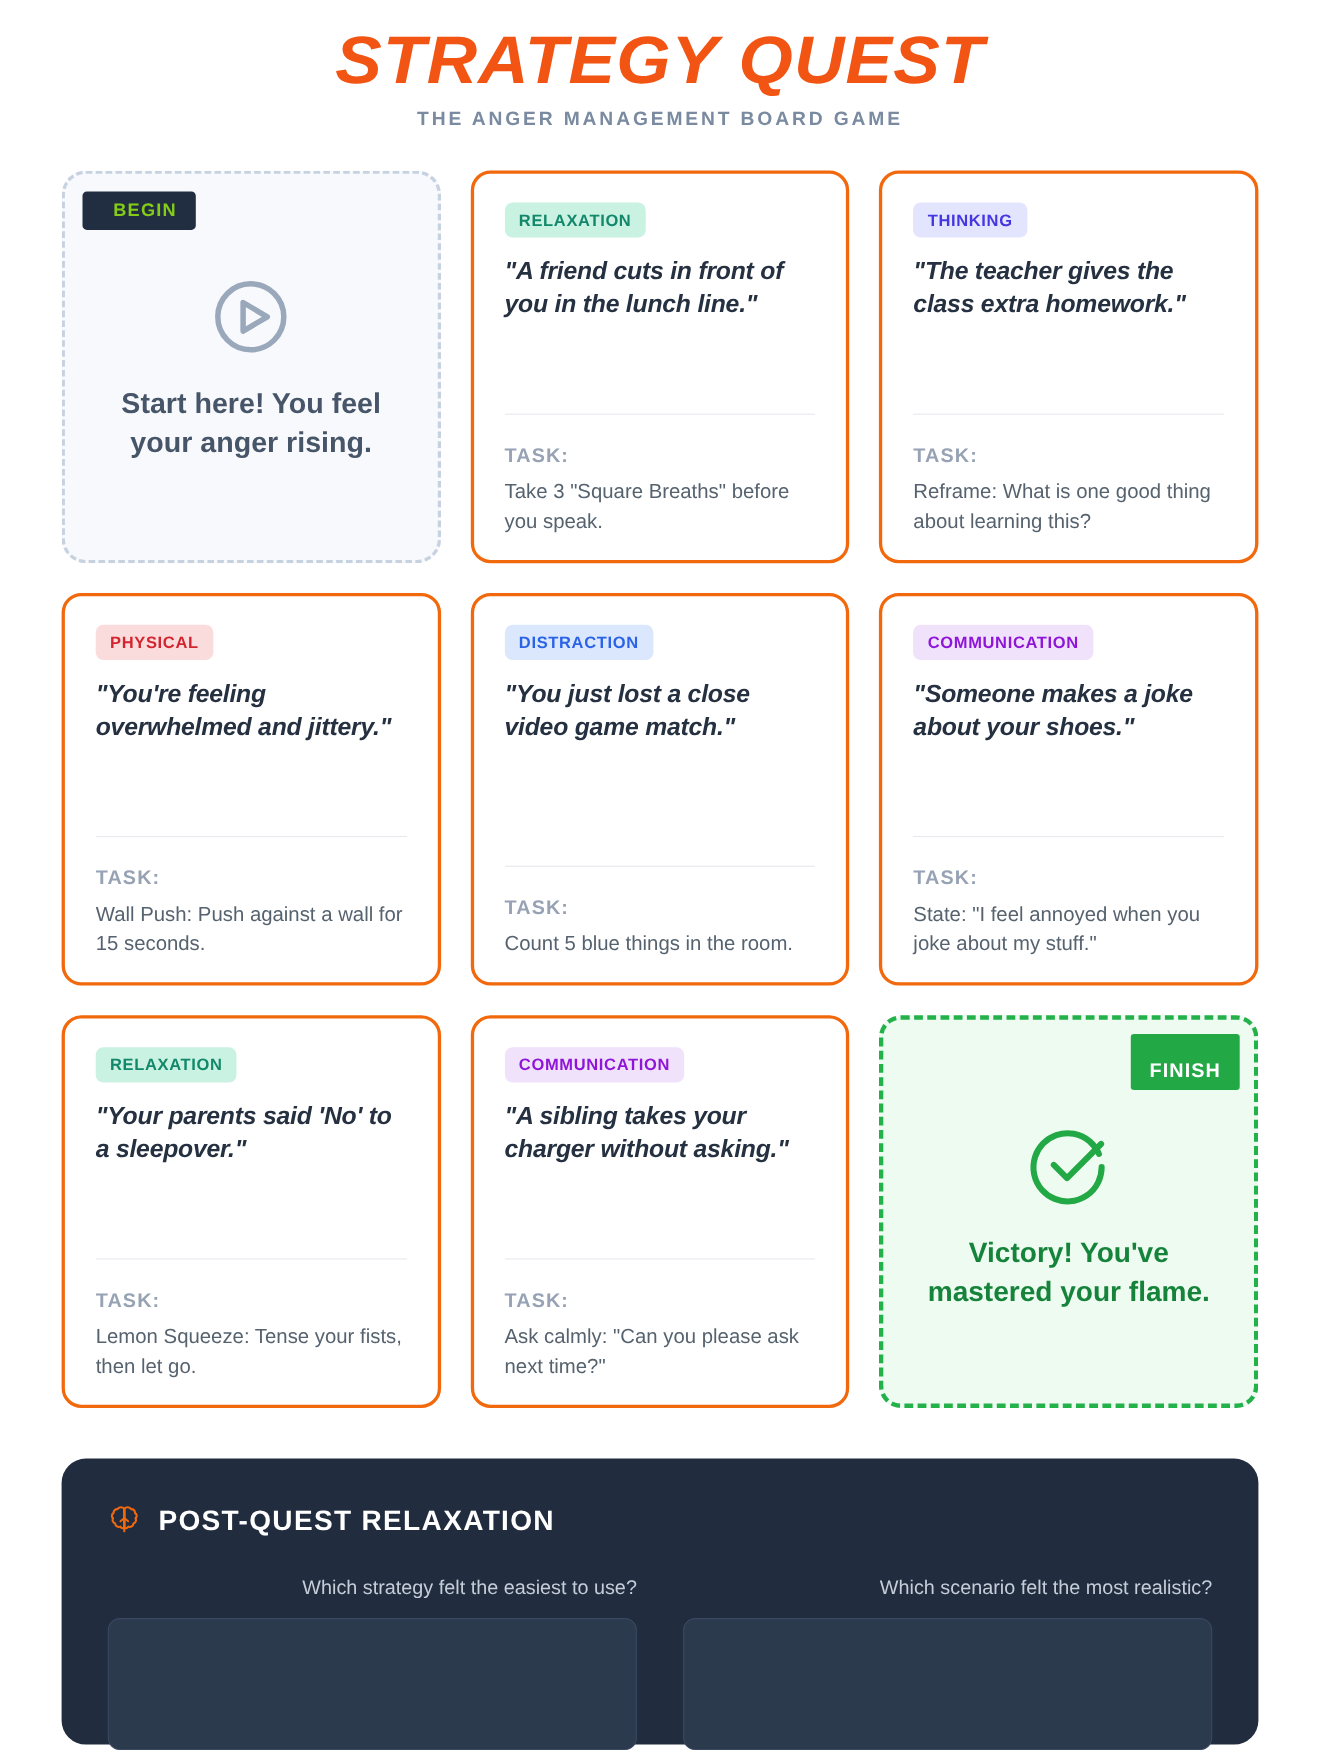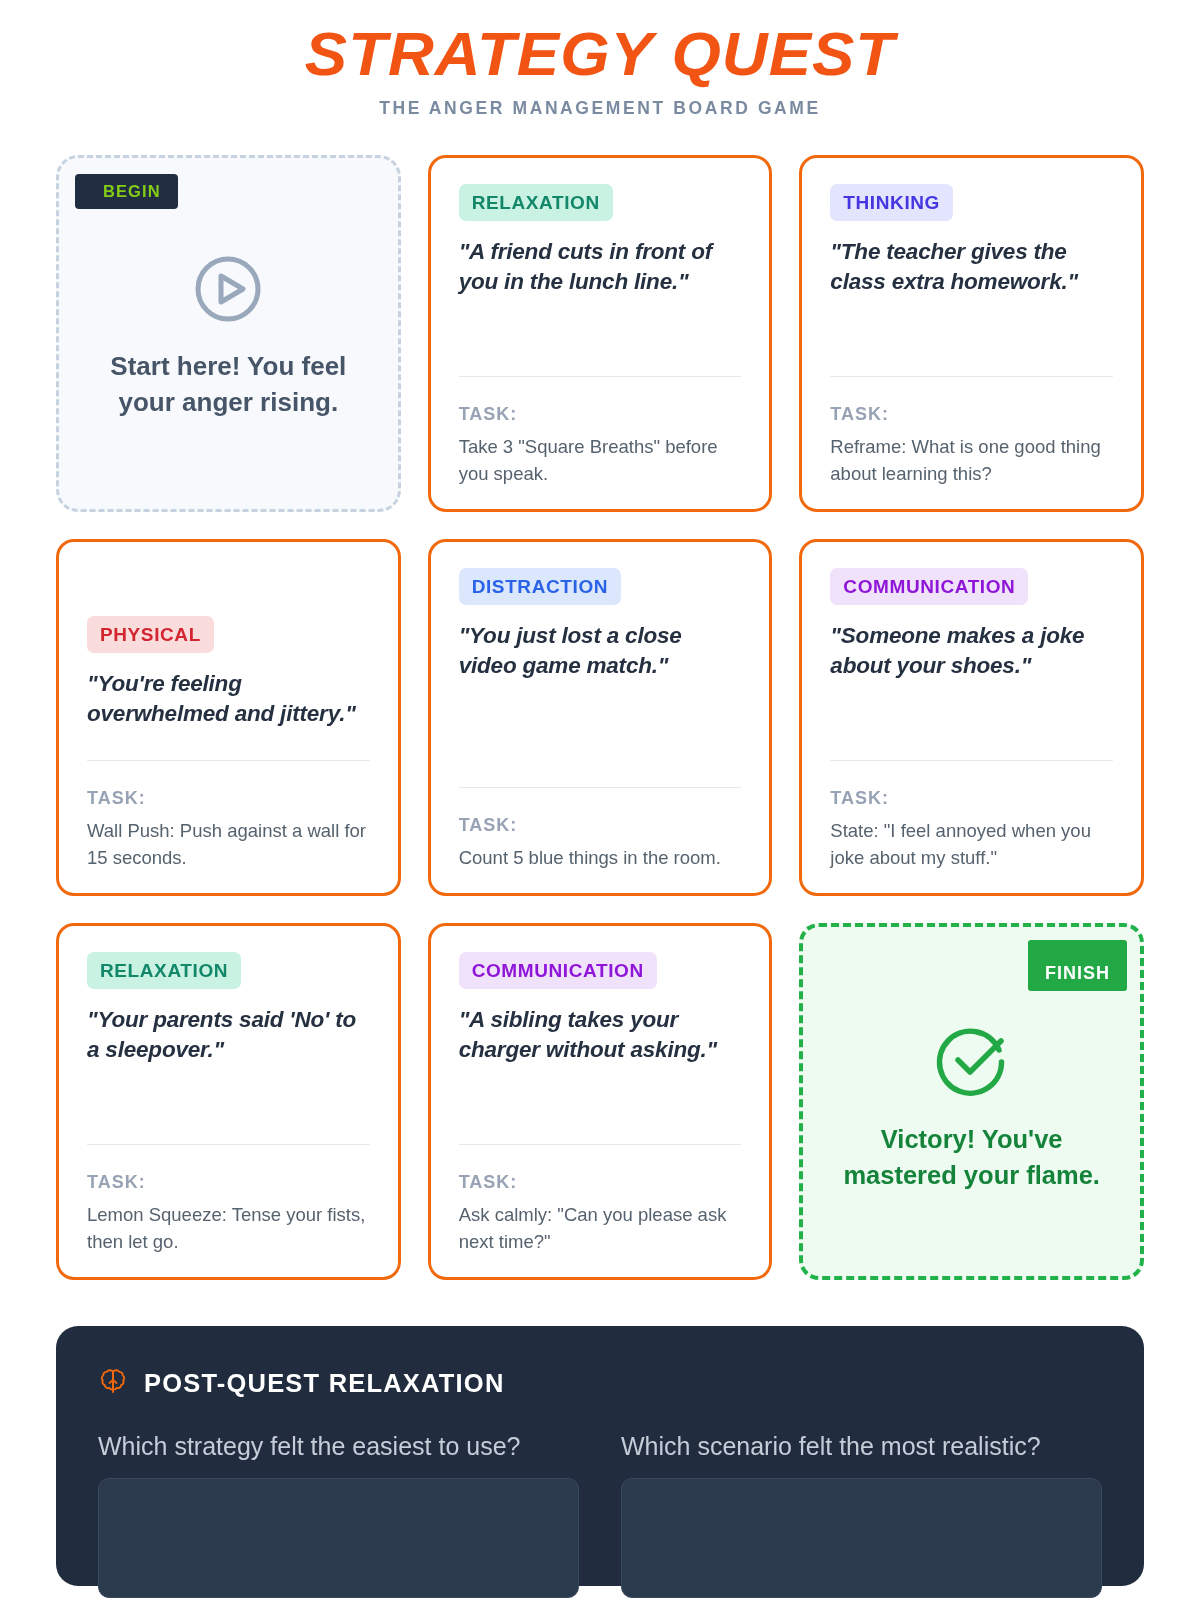--- a/index.html
+++ b/index.html
@@ -59,29 +59,29 @@
     border: 3.5px solid #F2690D;
     border-radius: 18px;
     padding: 26px 28px 22px 28px;
     display: flex;
     flex-direction: column;
   }
 
   .badge {
     display: inline-block;
     align-self: flex-start;
-    font-size: 19px;
+    font-size: 15px;
     font-weight: bold;
     letter-spacing: 0.6px;
     padding: 8px 13px 7px 13px;
     border-radius: 7px;
   }
   .badge.relaxation    { background: #C9F2E2; color: #12876A; }
   .badge.thinking      { background: #E3E4FD; color: #4436E0; }
-  .badge.physical      { background: #FBDCDC; color: #D32530; margin-top: 48px; }
+  .badge.physical      { background: #FBDCDC; color: #D32530; }
   .badge.distraction   { background: #DBE7FD; color: #2B63E8; }
   .badge.communication { background: #F1E2FC; color: #8F16D8; }
 
   .scenario {
     margin-top: 16px;
     font-size: 22.5px;
     font-weight: bold;
     font-style: italic;
     color: #253040;
     line-height: 1.32;
@@ -196,23 +196,24 @@
     color: #FFFFFF;
     letter-spacing: 1.2px;
   }
   .reflection-grid {
     margin-top: 32px;
     display: grid;
     grid-template-columns: 1fr 1fr;
     column-gap: 42px;
   }
   .q-label {
-    font-size: 25px;
+    font-size: 18px;
     color: #C5CDD9;
     margin-bottom: 17px;
+    text-align: right;
   }
   .q-box {
     height: 120px;
     background: #2C3A4E;
     border: 1px solid #3A4862;
     border-radius: 11px;
   }
 </style>
 </head>
 <body>

